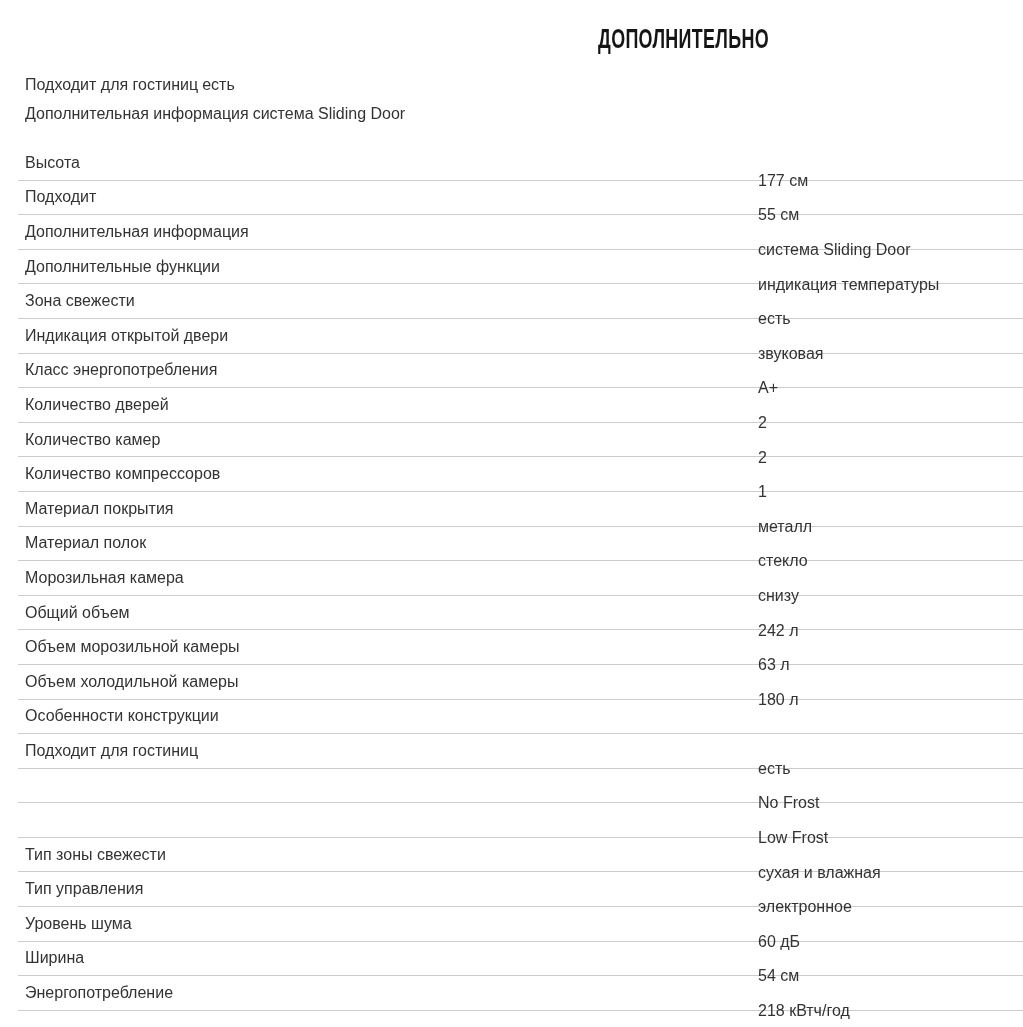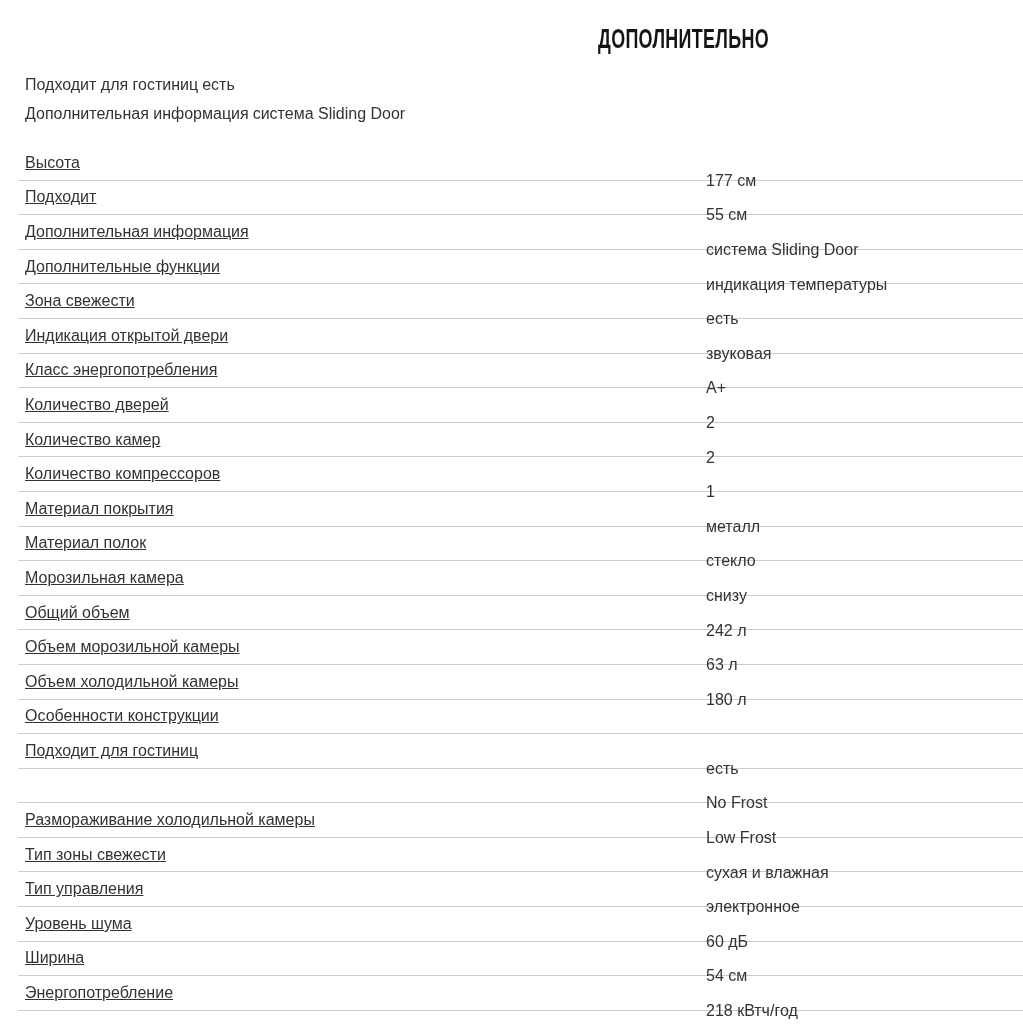--- a/index.html
+++ b/index.html
@@ -53,25 +53,24 @@
     height: 34.6px;
     box-sizing: border-box;
     display: flex;
     align-items: center;
     border-bottom: 1px solid #cccccc;
     font-size: 16px;
   }
   .spec-name {
     padding-left: 7px;
     white-space: nowrap;
-    text-decoration: underline;
   }
   .spec-value {
     position: absolute;
-    left: 688px;
+    left: 740px;
     white-space: nowrap;
     margin-top: 36px;
   }
 </style>
 </head>
 <body>
 
 <div class="content">
   <h2 class="section-title">
     <span class="condensed">ДОПОЛНИТЕЛЬНО</span>
@@ -175,21 +174,20 @@
   <div class="spec-row">
     <span class="spec-name">Подходит для гостиниц</span>
     <span class="spec-value">есть</span>
   </div>
 
   <div class="spec-row">
     <span class="spec-value">No Frost</span>
   </div>
 
   <div class="spec-row">
-    <span class="spec-name">Размораживание холодильной камеры</span>
     <span class="spec-value">Low Frost</span>
   </div>
 
   <div class="spec-row">
     <span class="spec-name">Тип зоны свежести</span>
     <span class="spec-value">сухая и влажная</span>
   </div>
 
   <div class="spec-row">
     <span class="spec-name">Тип управления</span>

